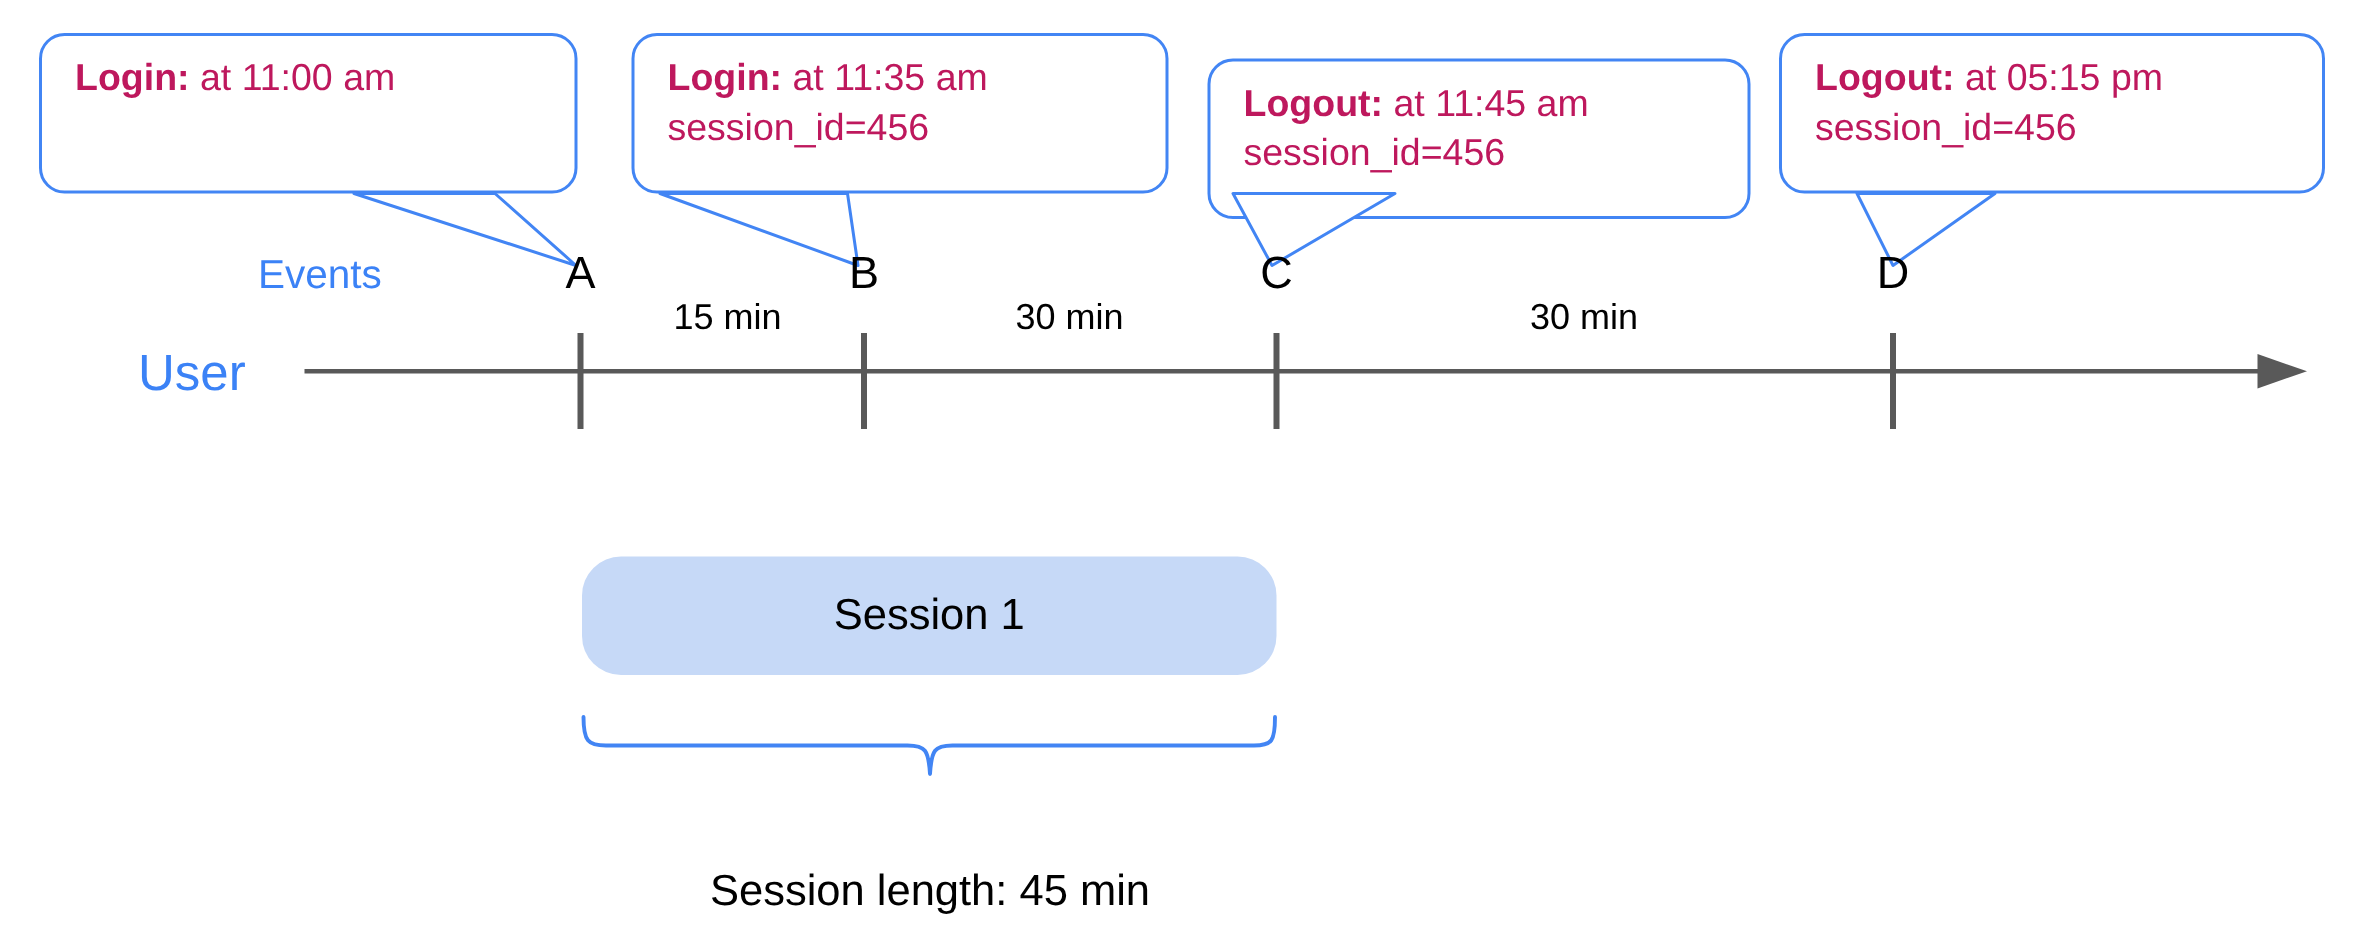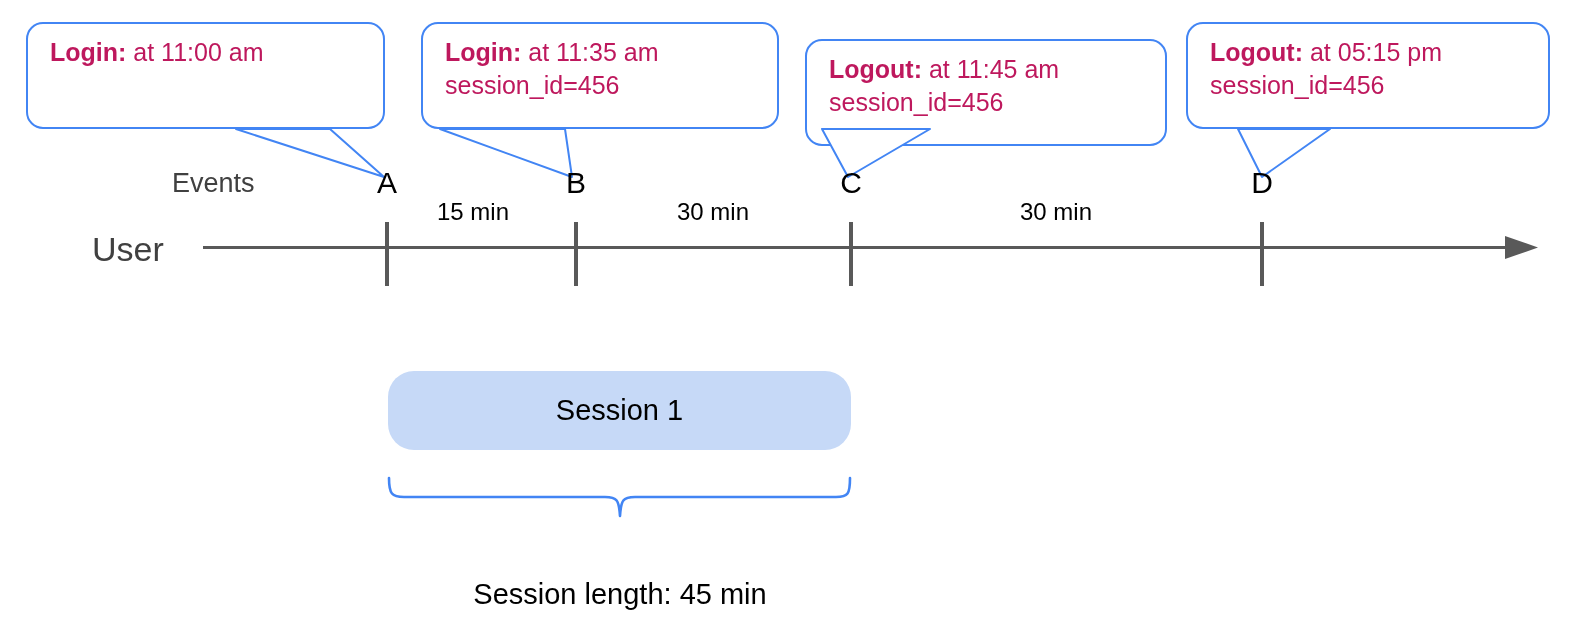--- a/index.html
+++ b/index.html
@@ -43,21 +43,21 @@
     left: 0; top: 0;
     width: 1574px;
     height: 630px;
     pointer-events: none;
   }
 
   
   .row-label {
     position: absolute;
     font-size: 27px;
-    color: #404040;
+    color: #3b82f6;
     white-space: nowrap;
   }
   .row-label.big {
     font-size: 34px;
   }
 
   
   .axis-line {
     position: absolute;
     height: 3px;
@@ -149,21 +149,21 @@
   <div class="tick" style="left:385px; top:222px; height:64px;"></div>
   <div class="tick" style="left:574px; top:222px; height:64px;"></div>
   <div class="tick" style="left:849px; top:222px; height:64px;"></div>
   <div class="tick" style="left:1260px; top:222px; height:64px;"></div>
 
   <div class="tick-label" style="left:357px; top:166px; width:60px;">A</div>
   <div class="tick-label" style="left:546px; top:166px; width:60px;">B</div>
   <div class="tick-label" style="left:821px; top:166px; width:60px;">C</div>
   <div class="tick-label" style="left:1232px; top:166px; width:60px;">D</div>
 
-  <div class="gap-label" style="left:403px; top:198px; width:140px;">15 min</div>
+  <div class="gap-label" style="left:415px; top:198px; width:140px;">15 min</div>
   <div class="gap-label" style="left:643px; top:198px; width:140px;">30 min</div>
   <div class="gap-label" style="left:986px; top:198px; width:140px;">30 min</div>
 
   <div class="session-bar" style="left:388px; top:371px; width:463px; height:79px;border-radius:26px;">
     <span>Session 1</span>
   </div>
 
   <svg class="tail-layer" viewBox="0 0 1574 630">
     <path d="M 389 478
              C 389 494, 392 497, 404 497

